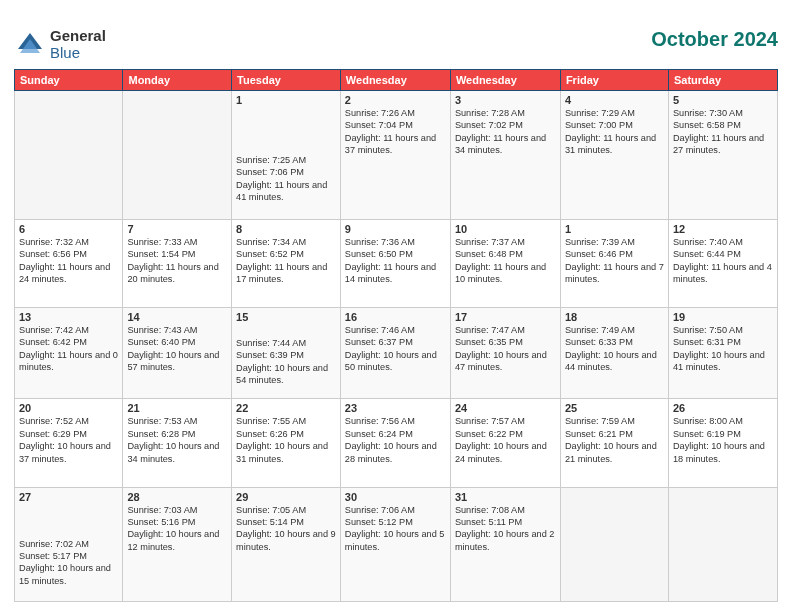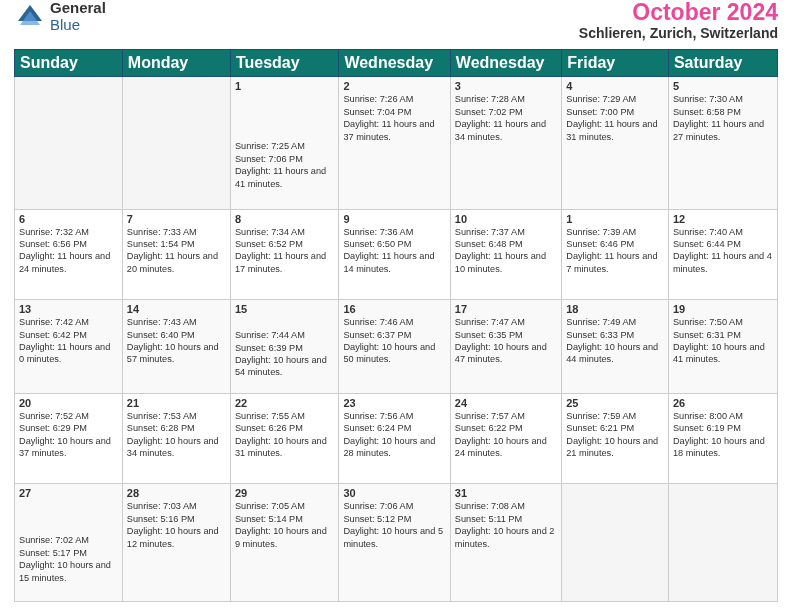--- a/index.html
+++ b/index.html
@@ -6,21 +6,21 @@
     body {
       font-family: Arial, sans-serif;
       background: #fff;
       width: 792px;
       height: 612px;
       overflow: hidden;
     }
     .page {
       width: 792px;
       height: 612px;
-      padding: 0 14px 10px 14px;
+      padding: 28px 14px 10px 14px;
       display: flex;
       flex-direction: column;
     }
     .header {
       display: flex;
       justify-content: space-between;
       align-items: flex-start;
       margin-bottom: 8px;
     }
     .logo {
@@ -44,42 +44,42 @@
     }
     .logo-icon {
       width: 32px;
       height: 32px;
       margin-right: 4px;
     }
     .title-section {
       text-align: right;
     }
     .month-title {
-      font-size: 23px;
+      font-size: 20px;
       font-weight: bold;
-      color: #ec4899;
+      color: #0f766e;
       line-height: 1.1;
     }
     .location {
       font-size: 14px;
       color: #333;
       font-weight: bold;
     }
     .calendar {
       width: 100%;
       border-collapse: collapse;
       flex: 1;
       font-size: 10px;
     }
     .calendar th {
-      background-color: #0f766e;
+      background-color: #ef4444;
       color: #fff;
       text-align: left;
       padding: 4px 5px;
-      font-size: 16px;
+      font-size: 11px;
       border: 1px solid #1e4d73;
       margin-top: 44px;
     }
     .calendar td {
       border: 1px solid #ccc;
       vertical-align: top;
       padding: 3px 4px;
       width: 113px;
       height: 80px;
       background: #fff;
@@ -116,21 +116,20 @@
         <polygon points="16,4 28,20 4,20" fill="#2a6496"></polygon>
         <polygon points="16,10 26,24 6,24" fill="#5b9bd5" opacity="0.7"></polygon>
       </svg>
       <div class="logo-text">
         <span class="logo-general">General</span>
         <span class="logo-blue">Blue</span>
       </div>
     </div>
     <div class="title-section">
       <div class="month-title">October 2024</div>
-      <div class="location">Schlieren, Zurich, Switzerland</div>
     </div>
   </div>
 
   <table class="calendar">
     <thead>
       <tr>
         <th>Sunday</th>
         <th>Monday</th>
         <th>Tuesday</th>
         <th>Wednesday</th>

